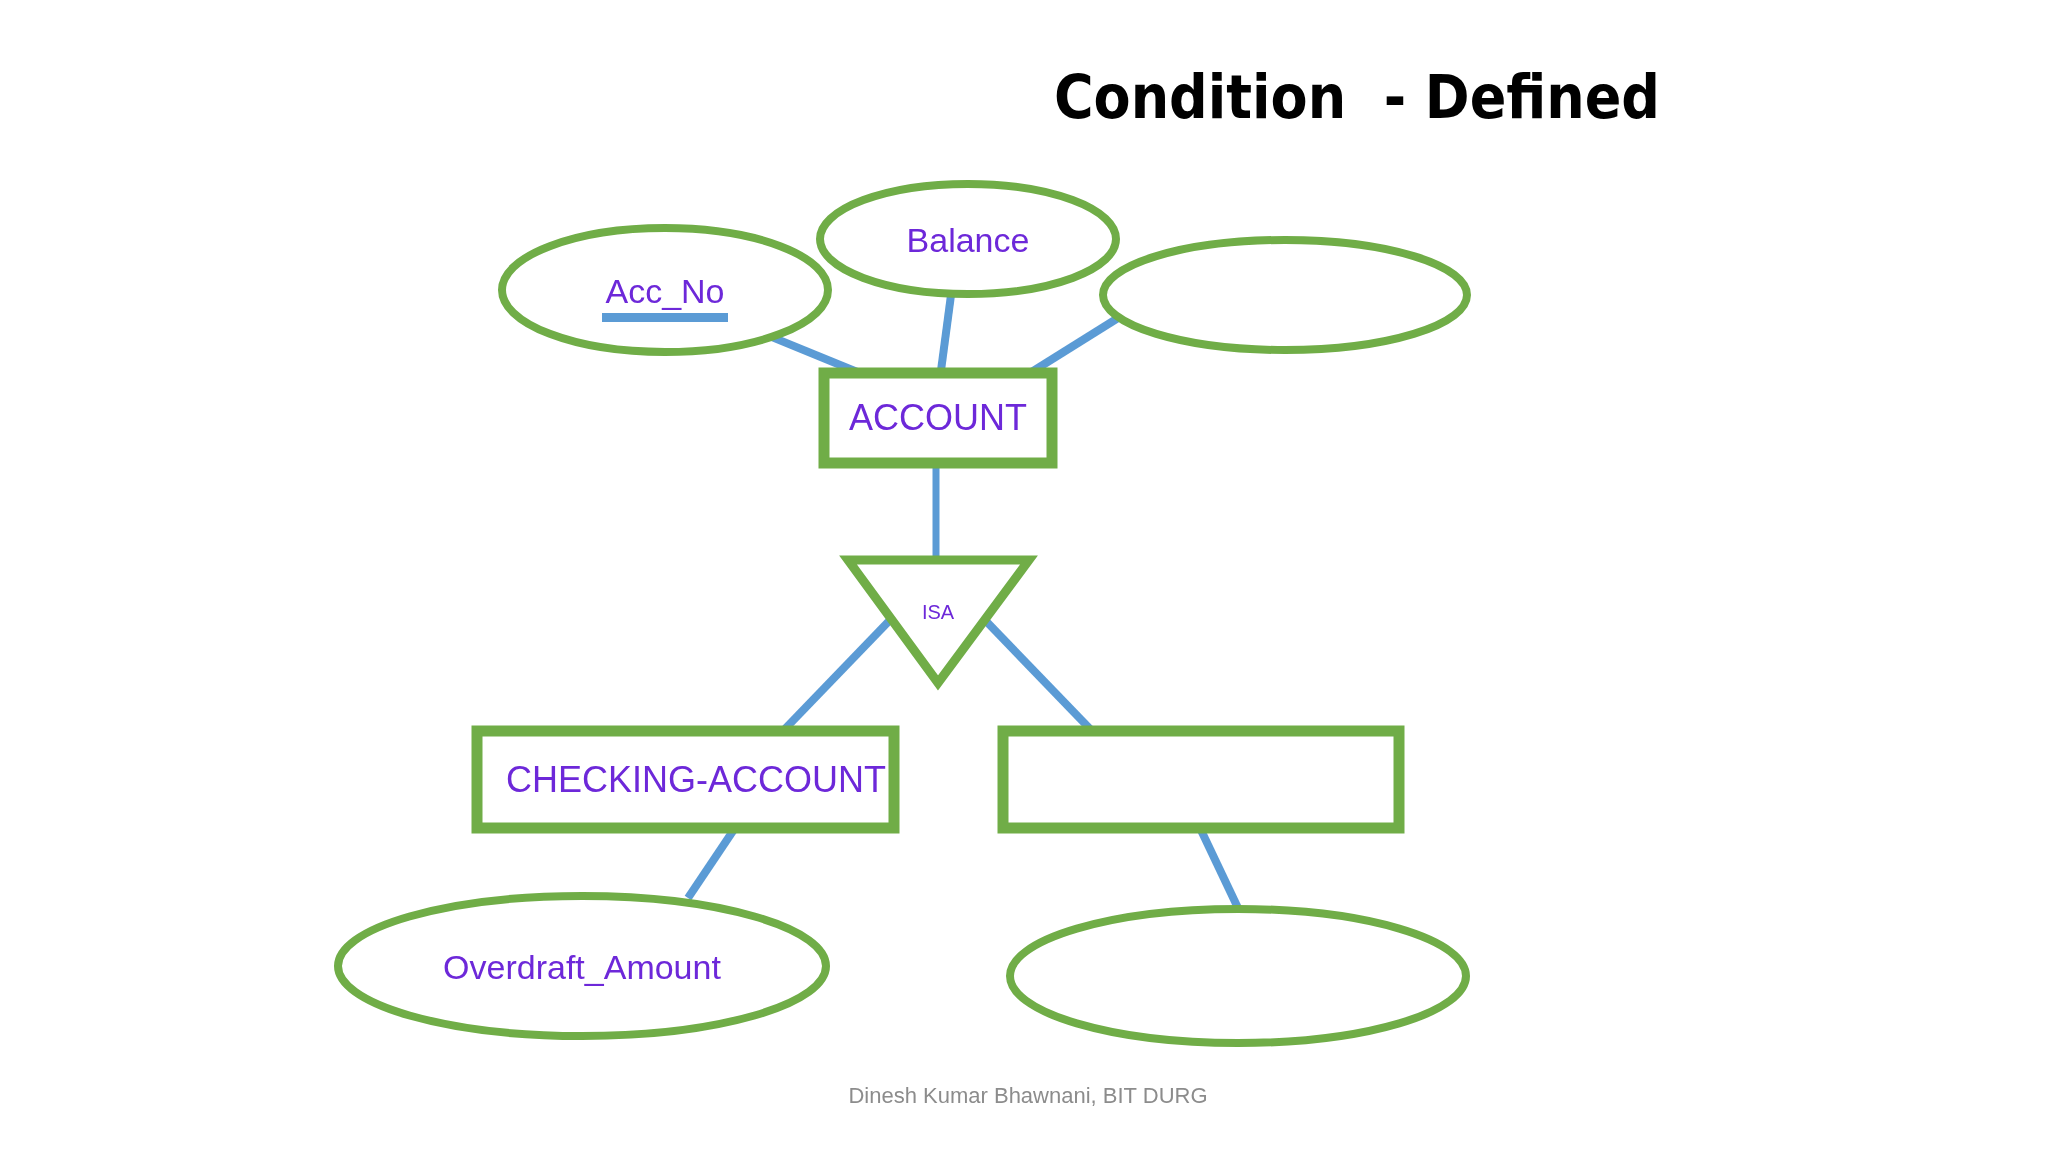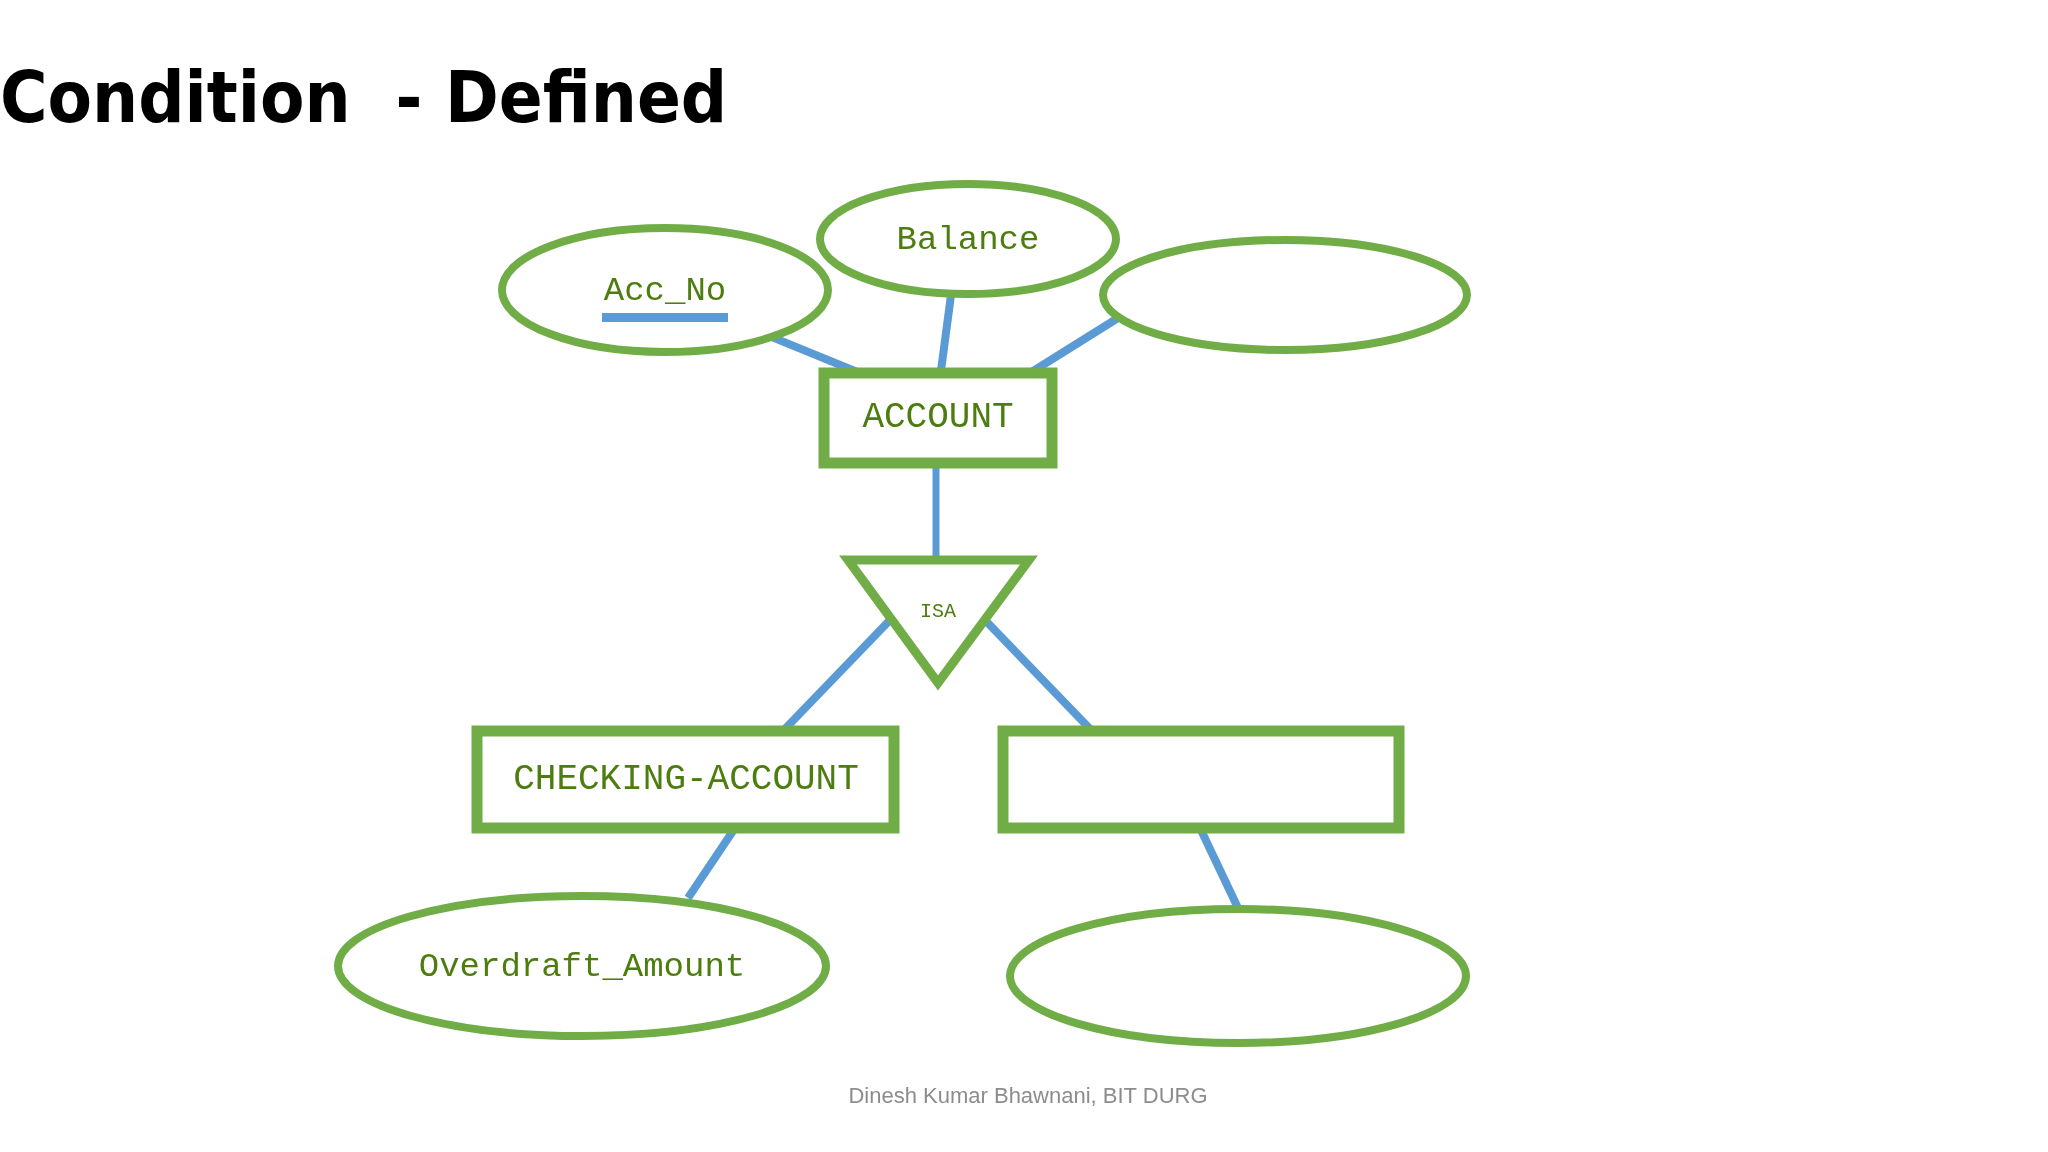--- a/index.html
+++ b/index.html
@@ -28,34 +28,34 @@
     left: 0;
     top: 0;
     width: 2048px;
     height: 1152px;
   }
   .slide-title {
     position: absolute;
     left: 0;
     top: 58px;
     width: 1660px;
-    text-align: left;
+    text-align: right;
     font-family: "DejaVu Sans Condensed", "Liberation Sans Narrow", "Liberation Sans", sans-serif;
     font-weight: bold;
-    font-size: 72px;
+    font-size: 60px;
     line-height: 78px;
     letter-spacing: 0px;
     color: #000000;
     white-space: pre;
   }
   .node-label {
     position: absolute;
     text-align: center;
-    color: #4d7c0f;
-    font-family: Liberation Mono, monospace;
+    color: #6d28d9;
+    font-family: Liberation Sans, sans-serif;
     white-space: nowrap;
     pointer-events: none;
   }
   .attr-label { font-size: 34px; line-height: 38px; }
   .entity-label { font-size: 36px; line-height: 40px; }
   .isa-label { font-size: 20px; line-height: 36px; }
   .footer-text {
     position: absolute;
     left: 4px;
     top: 1083px;
@@ -114,20 +114,20 @@
   <div class="pk-underline" style="left:602px; top:313px; width:126px; height:9px;"></div>
 
   <div class="node-label attr-label" style="left:768px; top:221px; width:400px;">Balance</div>
 
 
   <div class="node-label attr-label" style="left:332px; top:948px; width:500px;">Overdraft_Amount</div>
 
 
   <div class="node-label entity-label" style="left:738px; top:398px; width:400px;">ACCOUNT</div>
 
-  <div class="node-label entity-label" style="left:486px; top:760px; width:400px;">CHECKING-ACCOUNT</div>
+  <div class="node-label entity-label" style="left:486px; top:760px; width:400px;text-align:right;">CHECKING-ACCOUNT</div>
 
 
   <div class="node-label isa-label" style="left:838px; top:594px; width:200px;">ISA</div>
 
   <div class="footer-text">Dinesh Kumar Bhawnani, BIT DURG</div>
 
 </div>
 
 </body></html>

